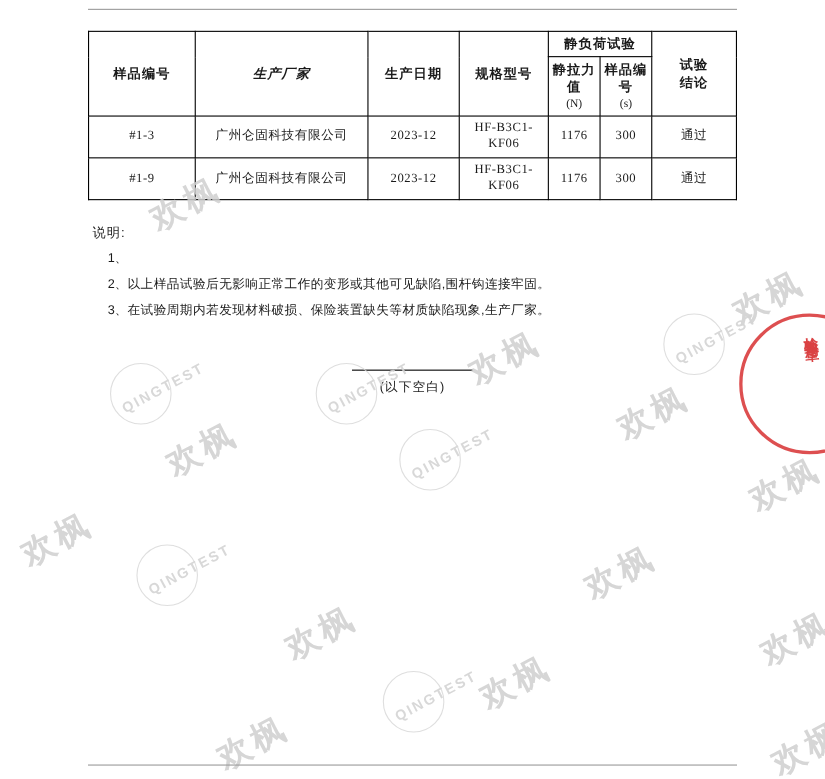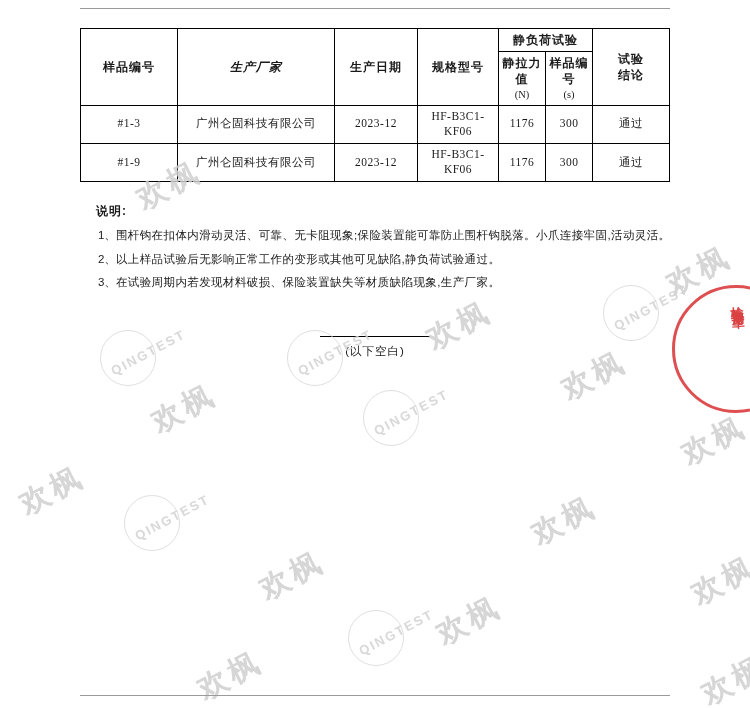--- a/index.html
+++ b/index.html
@@ -91,24 +91,23 @@
     position: absolute;
     left: 80px;
     top: 200px;
     width: 600px;
     font-family: "Liberation Sans", sans-serif;
     font-size: 11.5px;
     color: #1a1a1a;
     line-height: 1.9;
   }
   #notes .notes-title {
-    margin-left: 16px;
+    margin-left: 4px;
     font-size: 12px;
     letter-spacing: 1px;
-    font-weight: bold;
   }
   #notes .note-item {
     display: flex;
     margin-left: 18px;
     margin-top: 2px;
   }
   #notes .note-num {
     flex: 0 0 auto;
     white-space: nowrap;
   }
@@ -262,27 +261,26 @@
       </tr>
     </tbody>
   </table>
 
   <div id="notes">
     <div class="notes-title">说明:</div>
 
     <div class="note-item">
       <span class="note-num">1、</span>
       <span class="note-text">
-        <span>围杆钩在扣体内滑动灵活、可靠、无卡阻现象;保险装置能可靠防止围杆钩脱落。小爪连接牢固,活动灵活。</span>
       </span>
     </div>
 
     <div class="note-item">
       <span class="note-num">2、</span>
-      <span class="note-text">以上样品试验后无影响正常工作的变形或其他可见缺陷,静负荷试验通过。</span>
+      <span class="note-text">以上样品试验后无影响正常工作的变形或其他可见缺陷,围杆钩连接牢固。</span>
     </div>
 
     <div class="note-item">
       <span class="note-num">3、</span>
       <span class="note-text">在试验周期内若发现材料破损、保险装置缺失等材质缺陷现象,生产厂家。</span>
     </div>
   </div>
 
   <div id="end-block">
     <div class="end-rule"></div>

